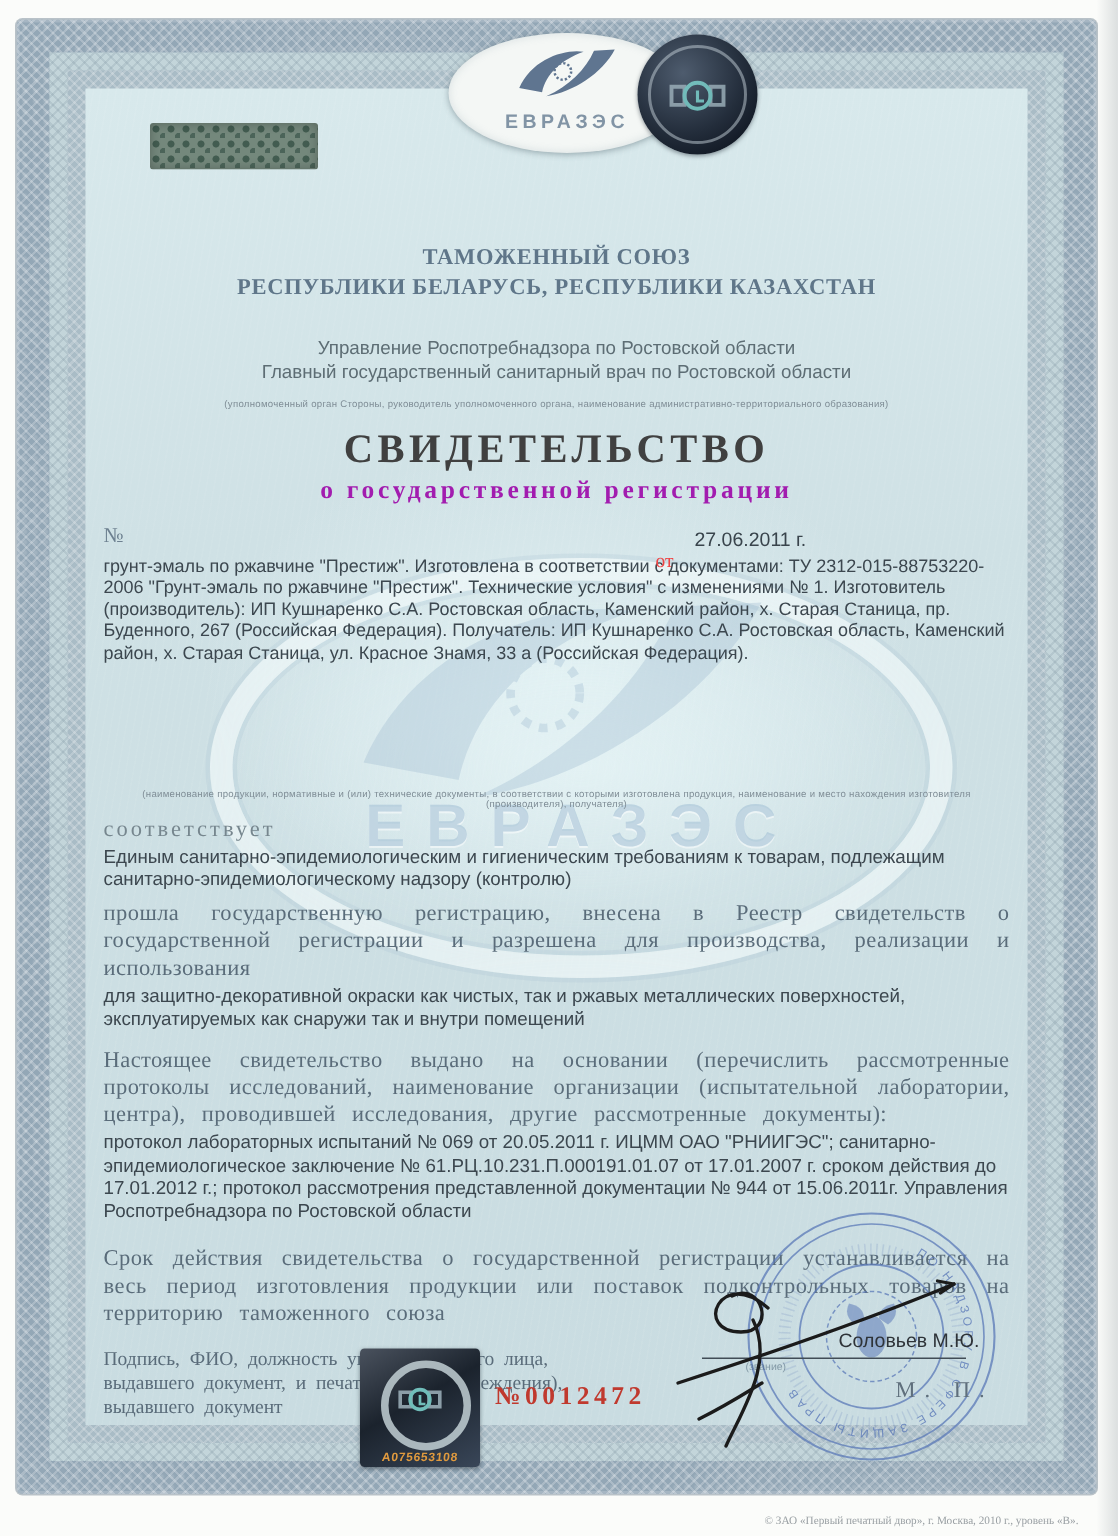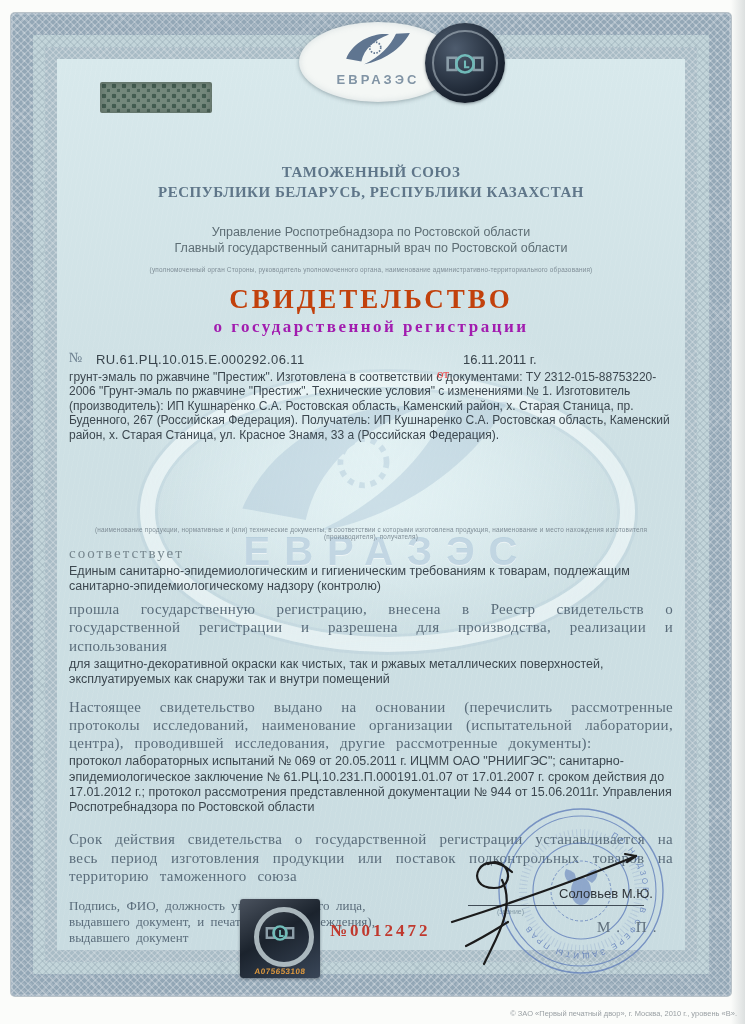--- a/index.html
+++ b/index.html
@@ -55,21 +55,21 @@
                      radial-gradient(circle 2.2px at 9px 9px,rgba(12,44,32,.45) 0 2.1px,transparent 2.6px);
     background-size:10px 10px;box-shadow:inset 0 0 7px rgba(0,0,0,.3);}
   
   .doc{position:absolute;left:57px;top:59px;right:60px;bottom:74px;padding:0 12px;z-index:2;}
   .org{text-align:center;font-weight:bold;font-size:15px;line-height:1.3;color:#5f7689;
        letter-spacing:.5px;margin-top:104px;}
   .authority{text-align:center;font-family:"Liberation Sans",sans-serif;font-size:12.5px;
        line-height:1.26;color:#5d6d74;margin-top:23px;}
   .tiny-note{text-align:center;font-family:"Liberation Sans",sans-serif;font-size:6.4px;
        color:#7f8d96;margin-top:9px;letter-spacing:.2px;}
-  .title{text-align:center;font-weight:bold;font-size:27px;color:#c2410c;letter-spacing:3px;margin-top:11px;}
+  .title{text-align:center;font-weight:bold;font-size:27px;color:#404040;letter-spacing:3px;margin-top:11px;}
   .subtitle{text-align:center;font-weight:bold;font-size:17px;color:#a21caf;letter-spacing:2.5px;margin-top:2px;}
   .numrow{position:relative;height:18px;margin-top:13px;}
   .numlabel{position:absolute;left:0;top:0;font-size:14px;color:#6d8090;}
   .numvalue{position:absolute;left:27px;top:2px;font-family:"Liberation Sans",sans-serif;
             font-size:13px;color:#39444c;letter-spacing:.4px;}
   .datelabel{position:absolute;left:368px;top:16px;font-size:13px;color:#ef4444;}
   .datevalue{position:absolute;left:394px;top:2px;font-family:"Liberation Sans",sans-serif;
              font-size:13px;color:#39444c;}
   .prod-label{font-size:14px;color:#71838d;margin-top:9px;}
   .sans-p{font-family:"Liberation Sans",sans-serif;font-size:12px;line-height:1.22;
@@ -93,21 +93,21 @@
     background:linear-gradient(150deg,#4a525e 0%,#1b232d 45%,#394658 100%);
     box-shadow:0 1px 3px rgba(30,40,50,.5);}
   .holo-square::before{content:"";position:absolute;left:14px;top:8px;width:50px;height:50px;
     border-radius:50%;border:5px solid rgba(208,222,226,.78);}
   .holo-sq-glyph{position:absolute;left:22px;top:16px;width:36px;height:36px;}
   .holo-serial{position:absolute;left:0;right:0;bottom:2px;text-align:center;
     font-family:"Liberation Sans",sans-serif;font-weight:bold;font-size:8px;
     color:#e09a3e;letter-spacing:.5px;transform:skewX(-6deg);}
   .red-serial{position:absolute;left:330px;top:921px;font-weight:bold;font-size:17px;
     color:#c0392e;letter-spacing:3px;z-index:4;}
-  .footer{position:absolute;right:8px;bottom:6px;font-family:Liberation Sans, sans-serif;
+  .footer{position:absolute;right:26px;bottom:6px;font-family:Liberation Serif, serif;
     font-size:7.5px;color:#9aa0a4;z-index:9;}
 </style>
 </head>
 <body>
 
 <div class="paper">
 
   <div class="frame-outer">
     <div class="frame-mid">
       <div class="frame-in"></div>
@@ -159,23 +159,22 @@
       <div>Управление Роспотребнадзора по Ростовской области</div>
       <div>Главный государственный санитарный врач по Ростовской области</div>
     </div>
     <div class="tiny-note">(уполномоченный орган Стороны, руководитель уполномоченного органа, наименование административно-территориального образования)</div>
 
     <div class="title">СВИДЕТЕЛЬСТВО</div>
     <div class="subtitle">о государственной регистрации</div>
 
     <div class="numrow">
       <span class="numlabel">№</span>
-      <span class="numvalue">RU.61.РЦ.10.015.Е.000292.06.11</span>
       <span class="datelabel">от</span>
-      <span class="datevalue">16.11.2011 г.</span>
+      <span class="datevalue">27.06.2011 г.</span>
     </div>
 
     <div class="sans-p">грунт-эмаль по ржавчине "Престиж". Изготовлена в соответствии с документами: ТУ 2312-015-88753220-2006 "Грунт-эмаль по ржавчине "Престиж". Технические условия" с изменениями № 1. Изготовитель (производитель): ИП Кушнаренко С.А. Ростовская область, Каменский район, х. Старая Станица, пр. Буденного, 267 (Российская Федерация). Получатель: ИП Кушнаренко С.А. Ростовская область, Каменский район, х. Старая Станица, ул. Красное Знамя, 33 а (Российская Федерация).</div>
 
     <div class="tiny-note note2">(наименование продукции, нормативные и (или) технические документы, в соответствии с которыми изготовлена продукция, наименование и место нахождения изготовителя (производителя), получателя)</div>
     <div class="comp-label">соответствует</div>
     <div class="sans-p" style="font-size:12.5px">Единым санитарно-эпидемиологическим и гигиеническим требованиям к товарам, подлежащим санитарно-эпидемиологическому надзору (контролю)</div>
 
     <div class="serif-p">прошла государственную регистрацию, внесена в Реестр свидетельств о государственной регистрации и разрешена для производства, реализации и использования</div>
     <div class="sans-p" style="font-size:12.5px">для защитно-декоративной окраски как чистых, так и ржавых металлических поверхностей, эксплуатируемых как снаружи так и внутри помещений</div>

